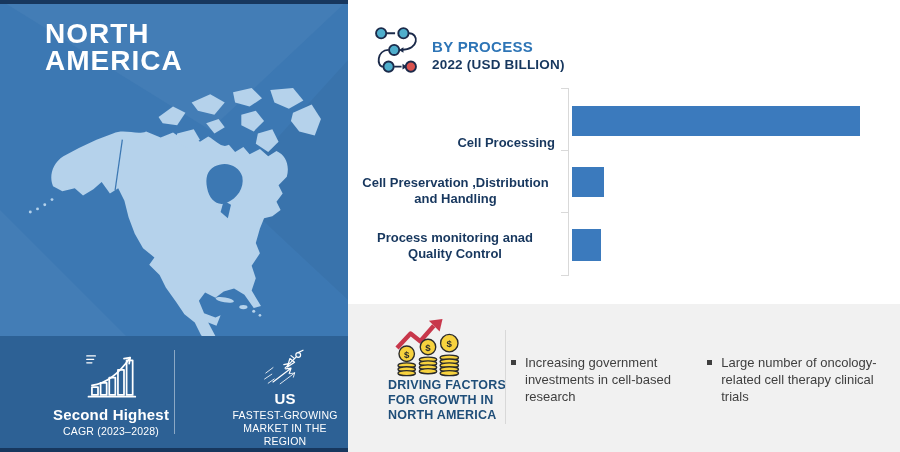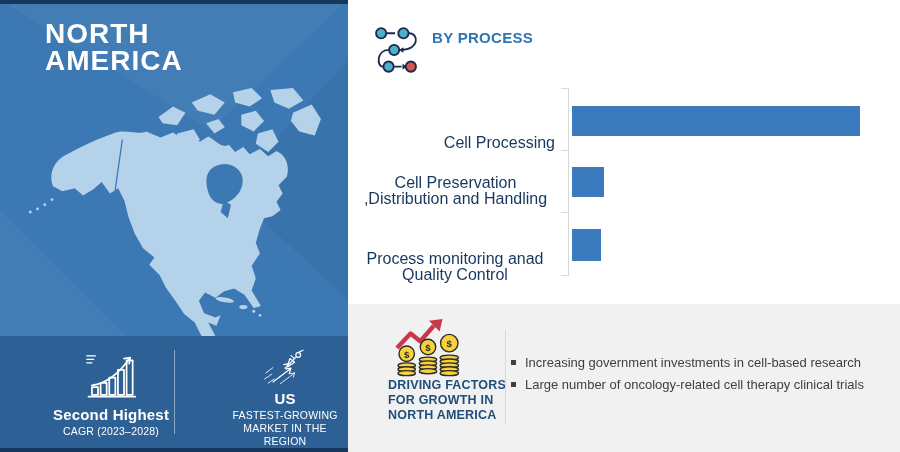--- a/index.html
+++ b/index.html
@@ -28,39 +28,39 @@
   .stat-block{width:174px;padding-top:13px;display:flex;flex-direction:column;align-items:center;text-align:center;color:#fff;margin-left:48px;}
   .stat-divider{position:absolute;left:174px;top:14px;width:1px;height:84px;background:rgba(255,255,255,.45);}
   .stat-title{font-size:15px;font-weight:bold;margin-top:5px;letter-spacing:.2px;}
   .stat-sub{font-size:10.5px;font-weight:normal;letter-spacing:.2px;line-height:13px;margin-top:2px;}
   .stat-icon{height:52px;}
 
   
   .chart-section{position:absolute;left:348px;top:0;width:552px;height:304px;background:#fff;}
   .chart-header{position:absolute;left:22px;top:22px;display:flex;align-items:flex-start;}
   .chart-header .titles{margin-left:10px;margin-top:7px;}
-  .chart-title{color:var(--header-blue);font-size:15px;font-weight:bold;letter-spacing:.3px;}
+  .chart-title{color:var(--header-blue);font-size:15px;font-weight:bold;letter-spacing:.3px;margin-top:9px;}
   .chart-subtitle{color:var(--navy);font-size:13.5px;font-weight:bold;margin-top:2px;letter-spacing:.2px;}
   .axis-line{position:absolute;left:220px;top:88px;width:1px;height:188px;background:var(--axis-gray);}
   .tick{position:absolute;left:213px;width:8px;height:1px;background:var(--axis-gray);}
   .chart-row{position:absolute;left:0;width:552px;}
   .row-0{top:88px;height:63px;} .row-1{top:151px;height:62px;} .row-2{top:213px;height:63px;}
   .cat-label-wrap{position:absolute;left:0;width:207px;display:flex;justify-content:flex-end;}
-  .row-0 .cat-label-wrap{top:47px;} .row-1 .cat-label-wrap{top:24px;padding-left:8px;} .row-2 .cat-label-wrap{top:38px;}
-  .cat-label{max-width:200px;text-align:center;font-weight:normal;font-size:16px;color:var(--navy);line-height:16px;}
+  .row-0 .cat-label-wrap{top:47px;} .row-1 .cat-label-wrap{top:24px;padding-left:8px;} .row-2 .cat-label-wrap{top:17px;}
+  .cat-label{max-width:200px;text-align:center;font-weight:bold;font-size:13px;color:var(--navy);line-height:16px;}
   .value-bar{position:absolute;left:224px;background:var(--bar-blue);}
   .row-0 .value-bar{top:18px;height:30px;} .row-1 .value-bar{top:16px;height:30px;} .row-2 .value-bar{top:16px;height:32px;}
 
   
   .driving-section{position:absolute;left:348px;top:304px;width:552px;height:148px;background:var(--driving-bg);}
   .coins-icon{position:absolute;left:42px;top:13px;}
   .driving-title{position:absolute;left:40px;top:74px;color:var(--driving-title);
     font-weight:bold;font-size:12.5px;line-height:15px;letter-spacing:.2px;}
   .driving-divider{position:absolute;left:157px;top:26px;width:1px;height:94px;background:#D8D8D8;}
-  .bullet-list{position:absolute;left:163px;top:50px;display:flex;flex-direction:column;gap:5px;}
+  .bullet-list{position:absolute;left:163px;top:50px;display:flex;flex-direction:row;gap:5px;}
   .bullet-item{display:flex;align-items:flex-start;gap:9px;font-size:13px;color:var(--bullet-text);line-height:17px;}
   .bullet-square{width:5px;height:5px;background:var(--bullet-text);margin-top:6px;flex:0 0 auto;}
 
   .icon-stroke{stroke:#fff;fill:none;stroke-width:2;stroke-linecap:round;stroke-linejoin:round;}
   .icon-stroke-thin{stroke:#fff;fill:none;stroke-width:1.4;stroke-linecap:round;}
 </style>
 </head>
 <body>
 
 <div class="stage">
@@ -154,20 +154,21 @@
         <polygon points="36,26 36,32 31,29" fill="#1B2A4A"></polygon>
         <polygon points="35,44 35,50 40,47" fill="#1B2A4A"></polygon>
         <circle cx="12" cy="11" r="5.5" fill="#4FAECC" stroke="#1B2A4A" stroke-width="2"></circle>
         <circle cx="36" cy="11" r="5.5" fill="#4FAECC" stroke="#1B2A4A" stroke-width="2"></circle>
         <circle cx="26" cy="29" r="5.5" fill="#4FAECC" stroke="#1B2A4A" stroke-width="2"></circle>
         <circle cx="20" cy="47" r="5.5" fill="#4FAECC" stroke="#1B2A4A" stroke-width="2"></circle>
         <circle cx="44" cy="47" r="5.5" fill="#D9534F" stroke="#1B2A4A" stroke-width="2"></circle>
       </svg>
       <div class="titles">
         <div class="chart-title">BY PROCESS</div>
+        <div class="chart-subtitle">2022 (USD BILLION)</div>
       </div>
     </div>
 
     <div class="axis-line"></div>
     <div class="tick" style="top:88px"></div>
     <div class="tick" style="top:150px"></div>
     <div class="tick" style="top:212px"></div>
     <div class="tick" style="top:275px"></div>
 
     <div>

